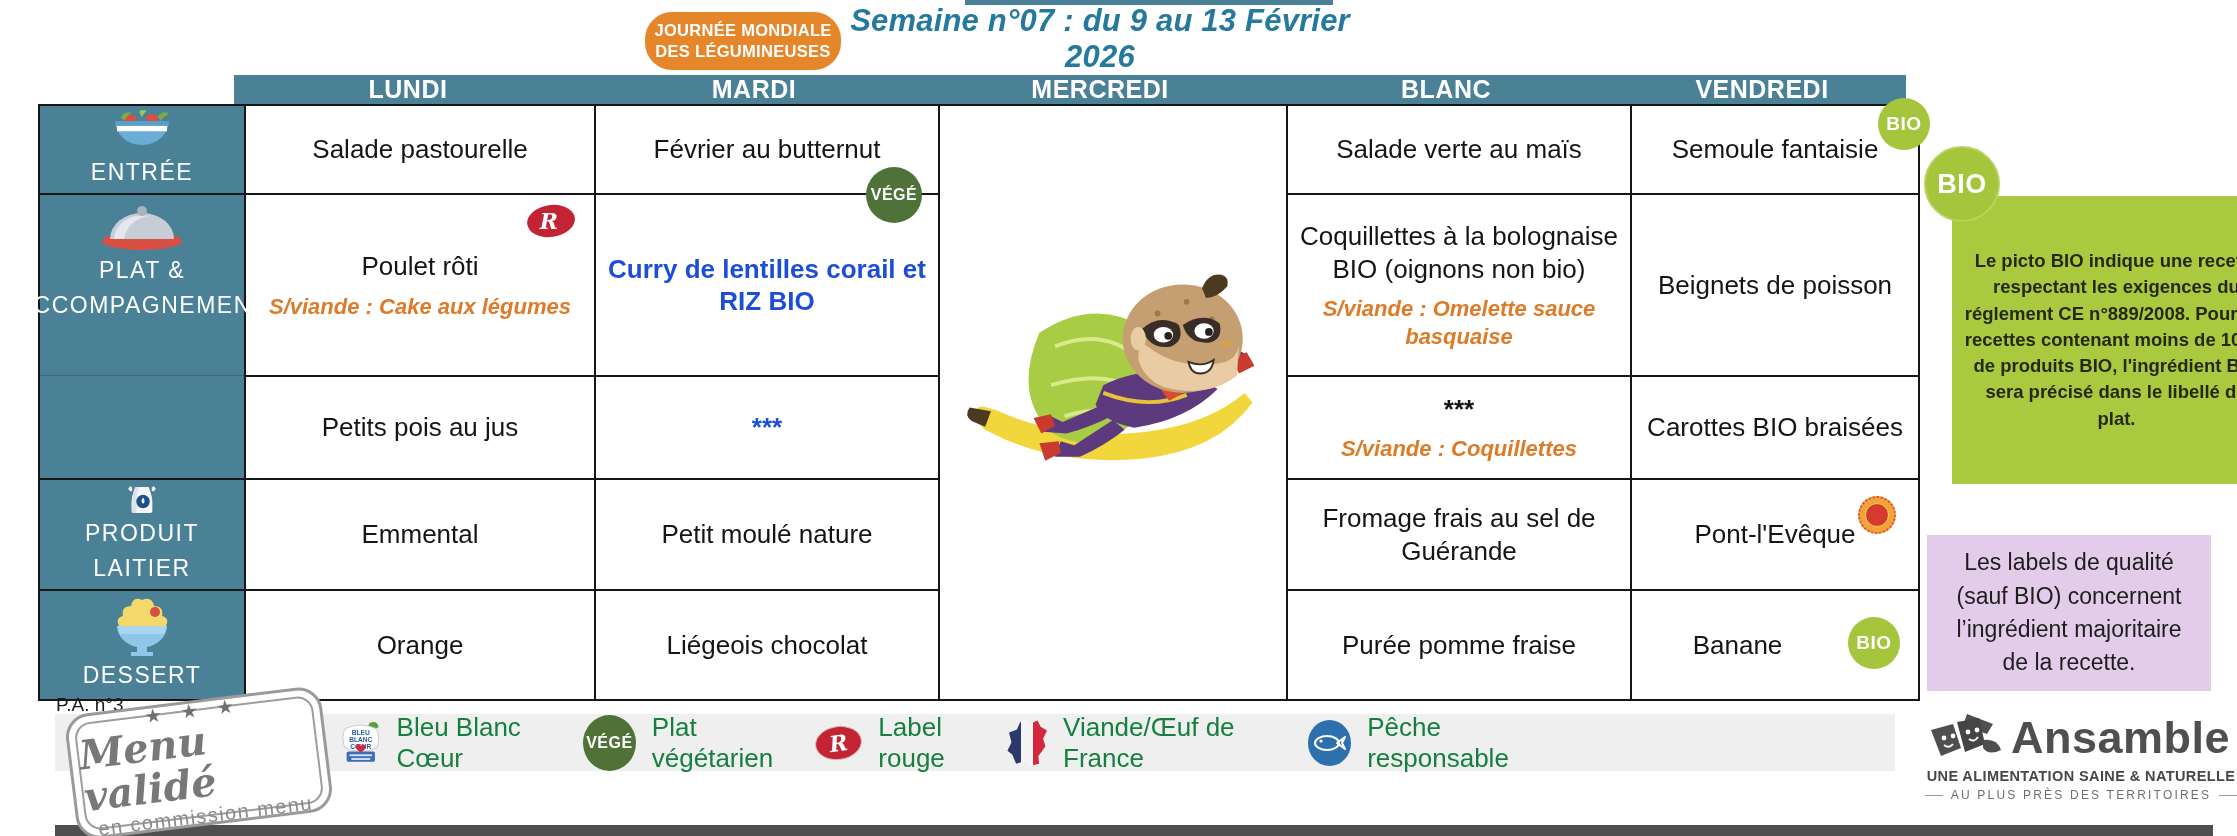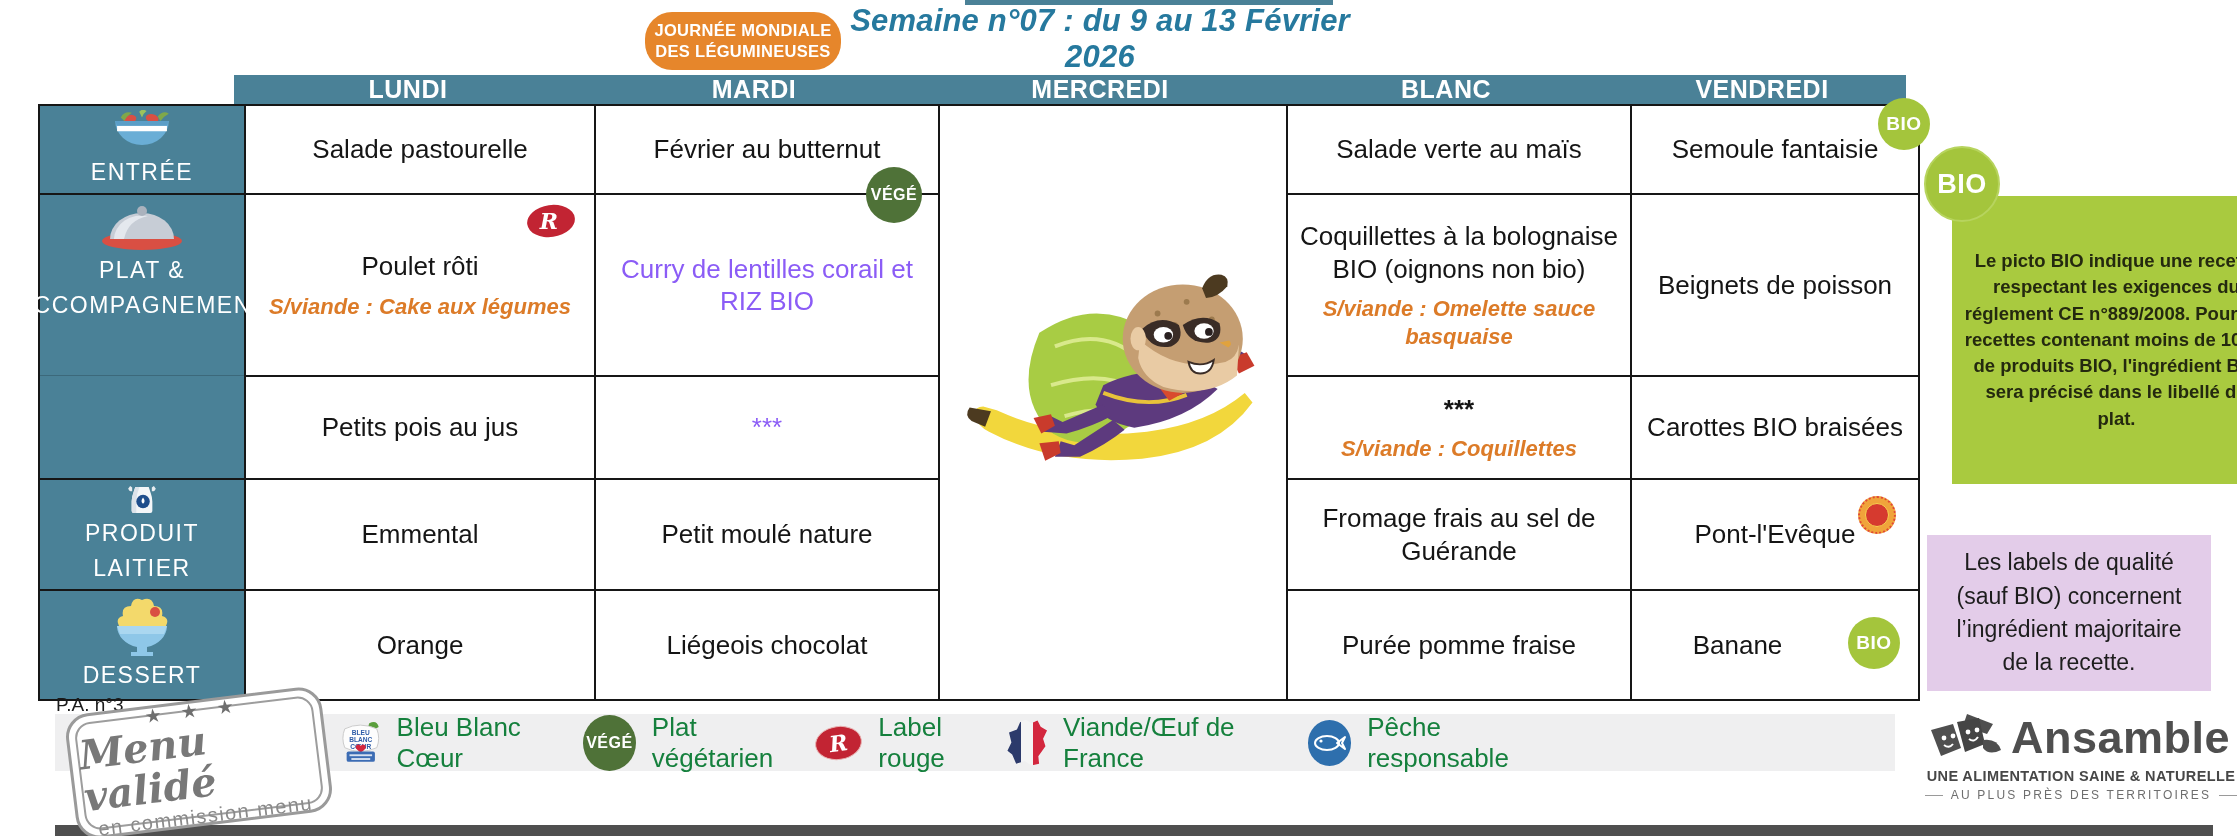--- a/index.html
+++ b/index.html
@@ -38,21 +38,21 @@
     grid-template-rows:87px 180px 101px 109px 108px;
     gap:2px; background:#161616; border:2px solid #161616;
   }
   .cell {
     background:#fff; position:relative; display:flex; flex-direction:column;
     align-items:center; justify-content:center; text-align:center;
     padding:4px 10px; font-size:26px; color:#151515; line-height:1.25;
   }
   .cell-main { white-space:pre-line; }
   .cell-sub { white-space:pre-line; color:#dc7b28; font-weight:bold; font-style:italic; font-size:22px; margin-top:10px; line-height:1.25; }
-  .green-main { color:#8b5cf6; font-weight:normal; }
+  .green-main { color:#1d4ed8; font-weight:bold; }
   .side {
     background:#4a8197; color:#fff; display:flex; flex-direction:column;
     align-items:center; justify-content:center; text-align:center; position:relative;
     font-size:23px; letter-spacing:1.5px; line-height:1.5; padding:4px;
   }
   .side .icon { margin-bottom:2px; }
   .side-plat { justify-content:flex-start; }
   .side-divider { position:absolute; left:0; top:180px; width:100%; height:1px; background:rgba(0,0,0,.18); }
   .merged-wed { grid-column:4; grid-row:1 / span 5; }
   .side-span { grid-row:2 / span 2; }

